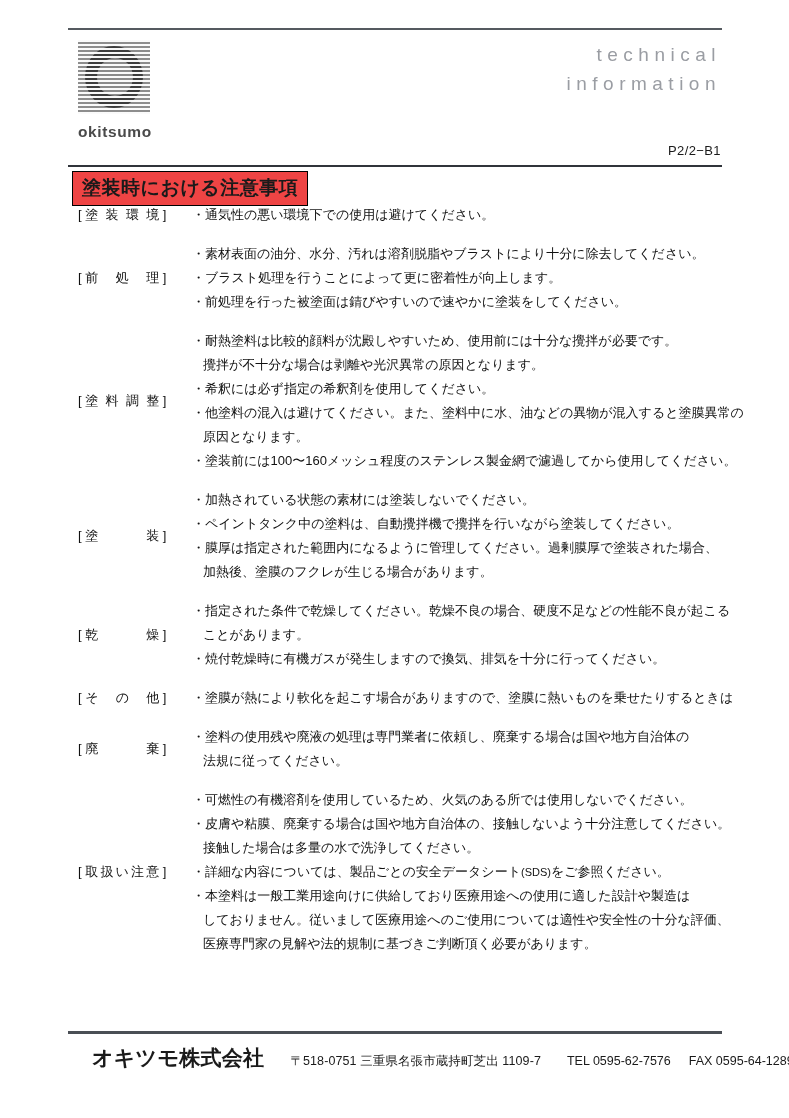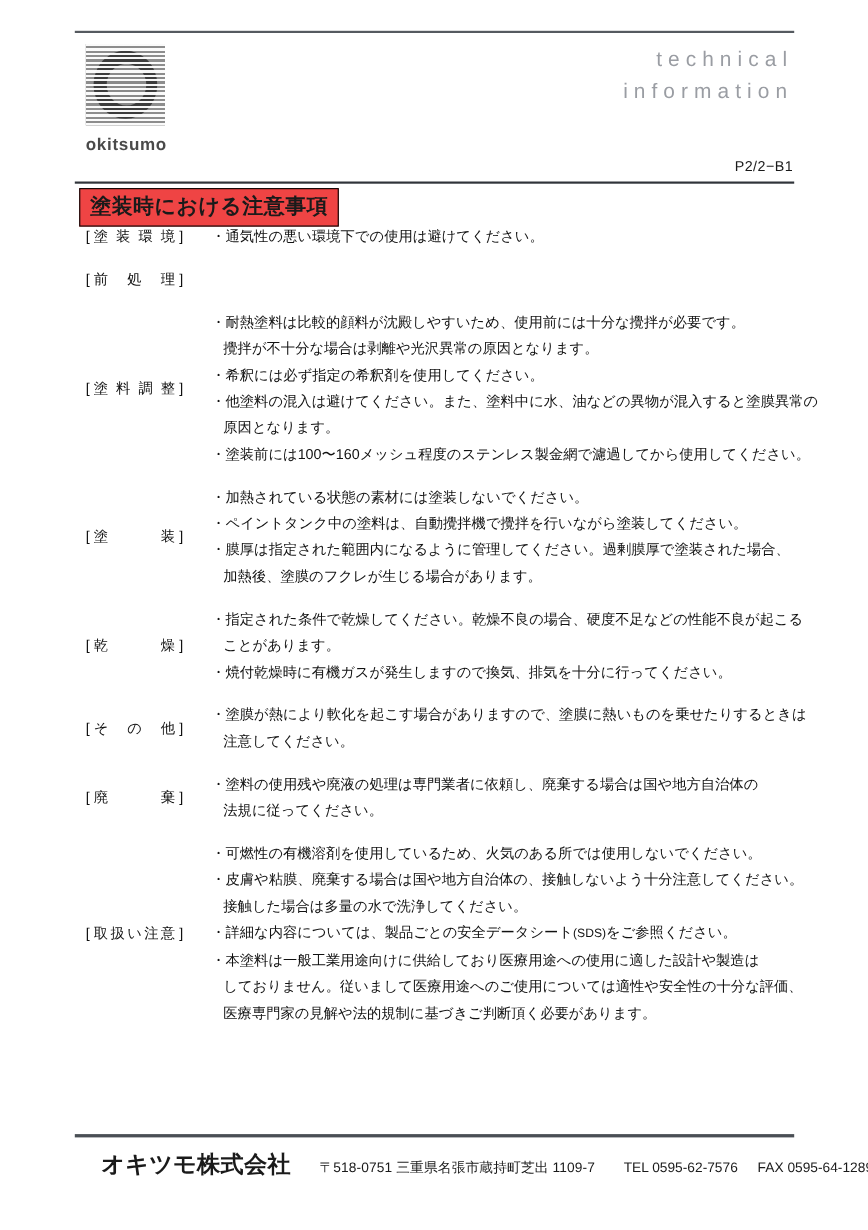--- a/index.html
+++ b/index.html
@@ -234,20 +234,25 @@
 
   <div class="content">
       <div class="block">
         <div class="block-label">[ <span class="inner">塗装環境</span> ]</div>
         <div class="block-lines">
           <div class="line">・通気性の悪い環境下での使用は避けてください。</div>
         </div>
       </div>
       <div class="block">
         <div class="block-label">[ <span class="inner">前処理</span> ]</div>
+        <div class="block-lines">
+          <div class="line">・素材表面の油分、水分、汚れは溶剤脱脂やブラストにより十分に除去してください。</div>
+          <div class="line">・ブラスト処理を行うことによって更に密着性が向上します。</div>
+          <div class="line">・前処理を行った被塗面は錆びやすいので速やかに塗装をしてください。</div>
+        </div>
       </div>
       <div class="block">
         <div class="block-label">[ <span class="inner">塗料調整</span> ]</div>
         <div class="block-lines">
           <div class="line">・耐熱塗料は比較的顔料が沈殿しやすいため、使用前には十分な攪拌が必要です。</div>
           <div class="line cont">攪拌が不十分な場合は剥離や光沢異常の原因となります。</div>
           <div class="line">・希釈には必ず指定の希釈剤を使用してください。</div>
           <div class="line">・他塗料の混入は避けてください。また、塗料中に水、油などの異物が混入すると塗膜異常の</div>
           <div class="line cont">原因となります。</div>
           <div class="line">・塗装前には100〜160メッシュ程度のステンレス製金網で濾過してから使用してください。</div>
@@ -267,21 +272,20 @@
         <div class="block-lines">
           <div class="line">・指定された条件で乾燥してください。乾燥不良の場合、硬度不足などの性能不良が起こる</div>
           <div class="line cont">ことがあります。</div>
           <div class="line">・焼付乾燥時に有機ガスが発生しますので換気、排気を十分に行ってください。</div>
         </div>
       </div>
       <div class="block">
         <div class="block-label">[ <span class="inner">その他</span> ]</div>
         <div class="block-lines">
           <div class="line">・塗膜が熱により軟化を起こす場合がありますので、塗膜に熱いものを乗せたりするときは</div>
-          <div class="line cont">注意してください。</div>
         </div>
       </div>
       <div class="block">
         <div class="block-label">[ <span class="inner">廃棄</span> ]</div>
         <div class="block-lines">
           <div class="line">・塗料の使用残や廃液の処理は専門業者に依頼し、廃棄する場合は国や地方自治体の</div>
           <div class="line cont">法規に従ってください。</div>
         </div>
       </div>
       <div class="block">

